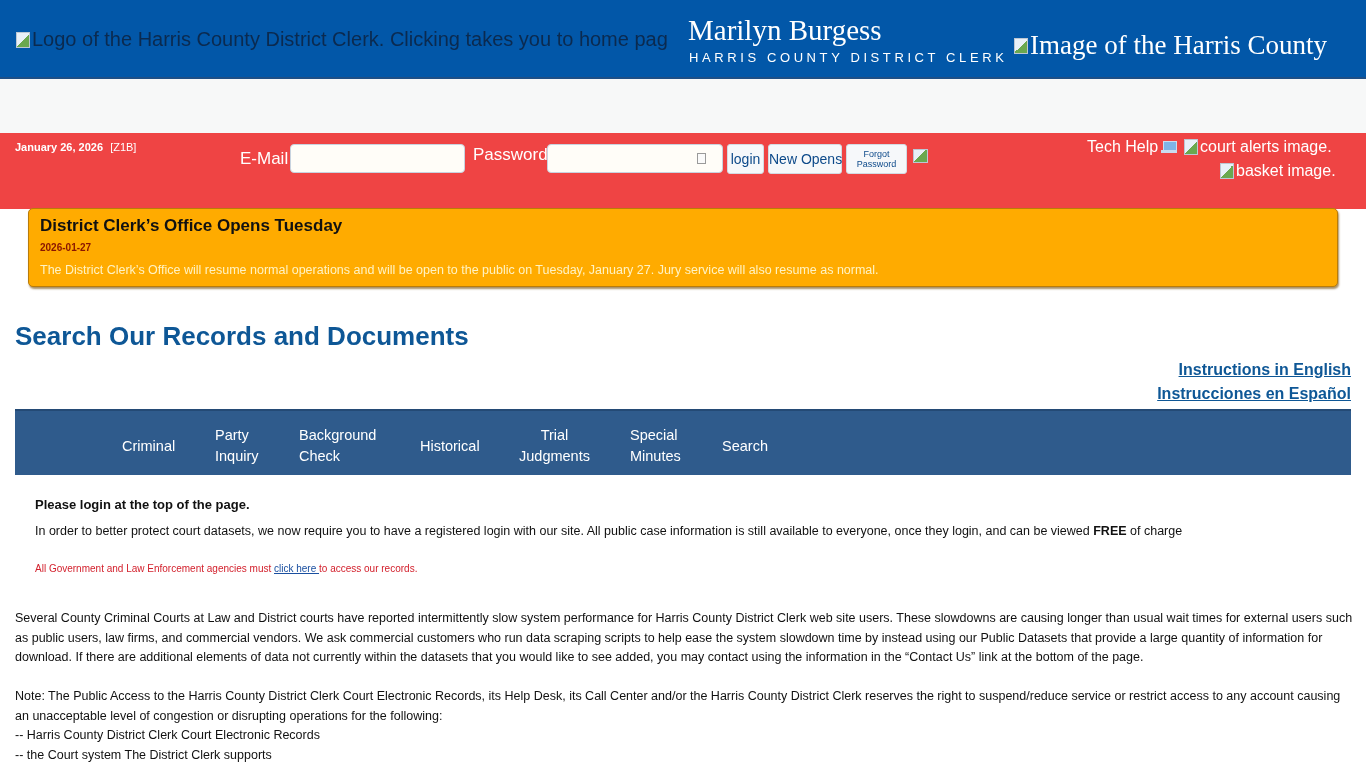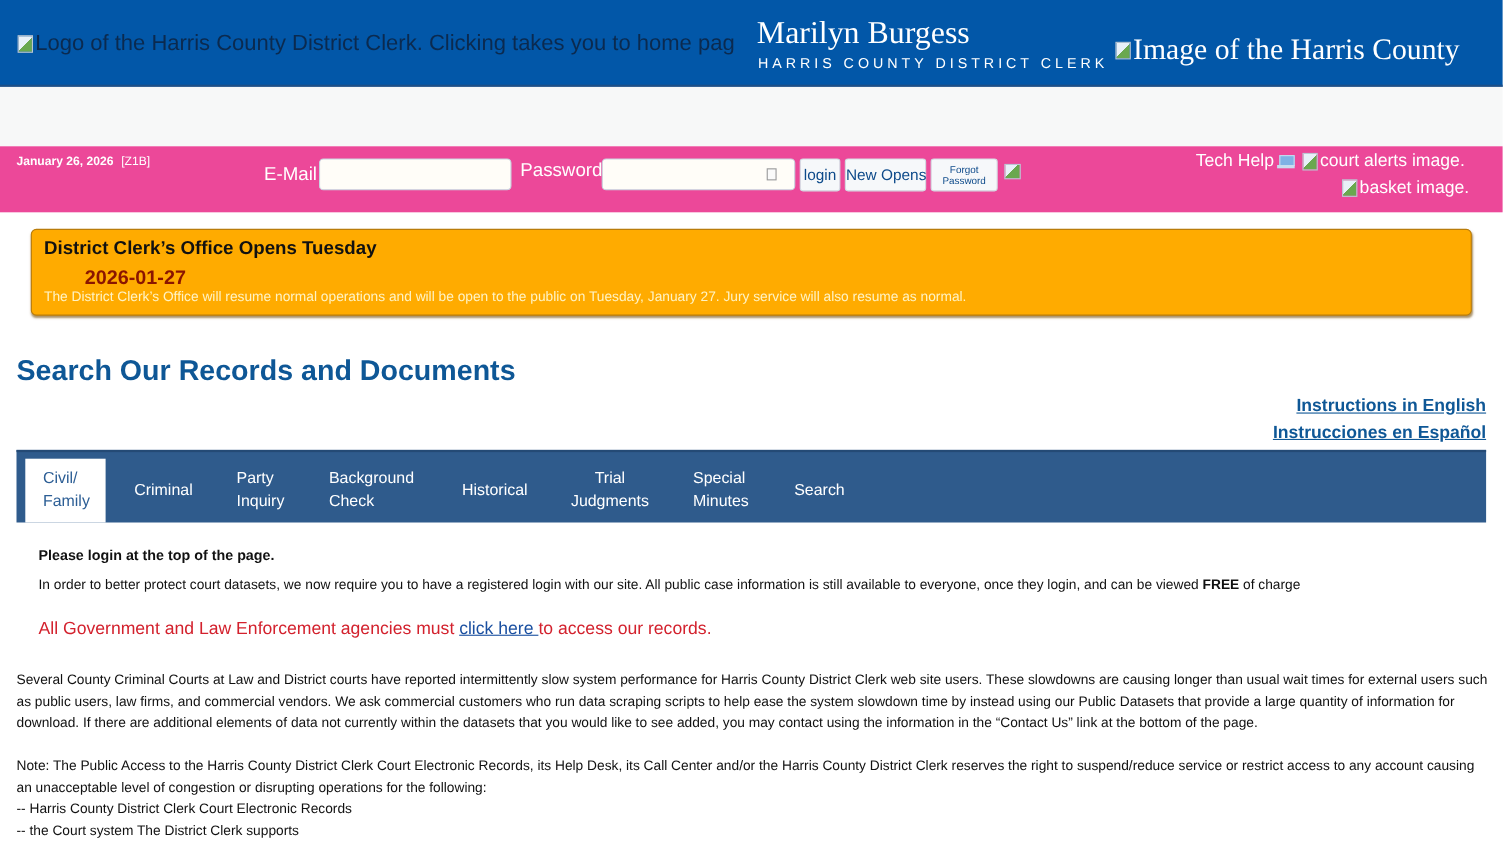--- a/index.html
+++ b/index.html
@@ -10,59 +10,59 @@
     .logo-alt { position: absolute; left: 16px; top: 28px; display: flex; align-items: center; color: #0b2a4f; font-size: 20px; white-space: nowrap; }
     .broken-img { display: inline-block; width: 14px; height: 16px; margin-right: 2px; position: relative; background: linear-gradient(135deg, #e8f0f8 0%, #e8f0f8 50%, #6aa84f 50%, #6aa84f 100%); border: 1px solid #bcc7d3; }
     .brand-name { position: absolute; left: 688px; top: 14px; color: #ffffff; font-family: "Liberation Serif", serif; font-size: 29px; line-height: 32px; white-space: nowrap; }
     .brand-sub { position: absolute; left: 689px; top: 50px; color: #ffffff; font-size: 13px; letter-spacing: 3.6px; white-space: nowrap; }
     .county-alt { position: absolute; left: 1014px; top: 30px; display: flex; align-items: center; color: #ffffff; font-family: "Liberation Serif", serif; font-size: 27px; white-space: nowrap; }
 
     
     .spacer-band { position: absolute; left: 0; top: 79px; width: 1366px; height: 54px; background: #f7f8f8; }
 
     
-    .login-band { position: absolute; left: 0; top: 133px; width: 1366px; height: 60px; background: #ec4899; color: #ffffff; }
+    .login-band { position: absolute; left: 0; top: 133px; width: 1366px; height: 76px; background: #ef4444; color: #ffffff; }
     .date-text { position: absolute; left: 15px; top: 8px; font-size: 11px; font-weight: bold; color: #ffffff; white-space: nowrap; }
     .date-code { font-weight: normal; margin-left: 4px; }
     .field-label { position: absolute; font-size: 17px; color: #ffffff; white-space: nowrap; }
     .text-input { position: absolute; height: 29px; background: #fffdf8; border: 1px solid #c8d3df; border-radius: 4px; }
     .pw-icon { position: absolute; right: 16px; top: 8px; width: 9px; height: 11px; border: 1px solid #9a9a9a; background: #fafafa; }
     .btn { position: absolute; background: #f6f8fa; border: 1px solid #d3dbe3; border-radius: 3px; color: #0d4a8a; text-align: center; cursor: pointer; white-space: nowrap; }
     .btn-login { left: 727px; top: 11px; width: 37px; height: 30px; font-size: 14px; line-height: 28px; }
     .btn-new-user { left: 768px; top: 11px; width: 74px; height: 30px; font-size: 14px; line-height: 28px; }
     .btn-forgot { left: 846px; top: 11px; width: 61px; height: 30px; font-size: 9px; line-height: 10px; padding-top: 4px; }
     .small-broken { position: absolute; left: 913px; top: 16px; width: 15px; height: 14px; background: linear-gradient(135deg, #e8f0f8 0%, #e8f0f8 45%, #6aa84f 45%, #6aa84f 100%); border: 1px solid #bcc7d3; }
     .tech-help { position: absolute; left: 1087px; top: 5px; font-size: 16px; color: #ffffff; white-space: nowrap; display: flex; align-items: center; }
     .laptop-icon { display: inline-block; width: 16px; height: 12px; margin-left: 3px; position: relative; }
     .laptop-icon::before { content: ""; position: absolute; left: 2px; top: 0; width: 12px; height: 8px; background: #7fb2e5; border: 1px solid #c9dcef; }
     .laptop-icon::after { content: ""; position: absolute; left: 0; top: 9px; width: 16px; height: 3px; background: #c9dcef; }
     .court-alerts { position: absolute; left: 1184px; top: 5px; font-size: 16px; color: #ffffff; white-space: nowrap; display: flex; align-items: center; }
     .basket { position: absolute; left: 1220px; top: 29px; font-size: 16px; color: #ffffff; white-space: nowrap; display: flex; align-items: center; }
 
     
     .alert-banner { position: absolute; left: 28px; top: 208px; width: 1310px; height: 79px; background: #ffab00; border: 1px solid #b97c0a; border-radius: 5px; box-shadow: 1px 2px 2px rgba(110,70,0,0.6); }
     .alert-title { position: absolute; left: 11px; top: 7px; font-size: 17px; font-weight: bold; color: #111111; white-space: nowrap; }
-    .alert-date { position: absolute; left: 11px; top: 33px; font-size: 18px; font-weight: bold; color: #8a1500; margin-left: 37px; }
+    .alert-date { position: absolute; left: 11px; top: 33px; font-size: 10px; font-weight: bold; color: #8a1500; }
     .alert-body { position: absolute; left: 11px; top: 54px; font-size: 12.5px; color: #fff3c4; white-space: nowrap; }
 
     
     .page-title { position: absolute; left: 15px; top: 321px; font-size: 26px; font-weight: bold; color: #0e5796; white-space: nowrap; }
     .instr-link { position: absolute; right: 15px; font-size: 16px; font-weight: bold; color: #0e5796; text-decoration: underline; white-space: nowrap; cursor: pointer; }
     .instr-en { top: 361px; }
     .instr-es { top: 385px; }
 
     
     .tab-bar { position: absolute; left: 15px; top: 409px; width: 1336px; height: 66px; background: #2f5b8c; border-top: 2px solid #244a75; }
     .tab { position: absolute; top: 6px; height: 58px; color: #ffffff; font-size: 14.5px; line-height: 21px; display: flex; align-items: center; cursor: pointer; }
     .tab.active { background: #ffffff; color: #2c5e95; padding-left: 16px; }
 
     
     .login-notice { position: absolute; left: 35px; top: 497px; font-size: 13px; font-weight: bold; color: #111111; white-space: nowrap; }
     .protect-text { position: absolute; left: 35px; top: 524px; font-size: 12.5px; color: #111111; white-space: nowrap; }
-    .gov-text { position: absolute; left: 35px; top: 563px; font-size: 16px; color: #d3212d; white-space: nowrap; }
+    .gov-text { position: absolute; left: 35px; top: 563px; font-size: 10px; color: #d3212d; white-space: nowrap; }
     .gov-link { color: #1a4fa0; text-decoration: underline; cursor: pointer; }
     .para { position: absolute; left: 15px; width: 1340px; font-size: 12.5px; line-height: 19.6px; color: #111111; }
     .para-slow { top: 609px; }
     .para-note { top: 687px; }
   </style>
 </head>
 <body>
 
 <div class="top-header">
   <a class="logo-alt">
@@ -119,26 +119,20 @@
   <div class="alert-title">District Clerk’s Office Opens Tuesday</div>
   <div class="alert-date">2026-01-27</div>
   <div class="alert-body">The District Clerk’s Office will resume normal operations and will be open to the public on Tuesday, January 27. Jury service will also resume as normal.</div>
 </div>
 
 <h1 class="page-title">Search Our Records and Documents</h1>
 <a class="instr-link instr-en">Instructions in English</a>
 <a class="instr-link instr-es">Instrucciones en Español</a>
 
 <div class="tab-bar">
-  <div class="tab active" style="left:8px; width:73px;">
-    <div>
-      <div>Civil/</div>
-      <div>Family</div>
-    </div>
-  </div>
   <div class="tab" style="left:107px;">
     <div>Criminal</div>
   </div>
   <div class="tab" style="left:200px;">
     <div>
       <div>Party</div>
       <div>Inquiry</div>
     </div>
   </div>
   <div class="tab" style="left:284px;">

